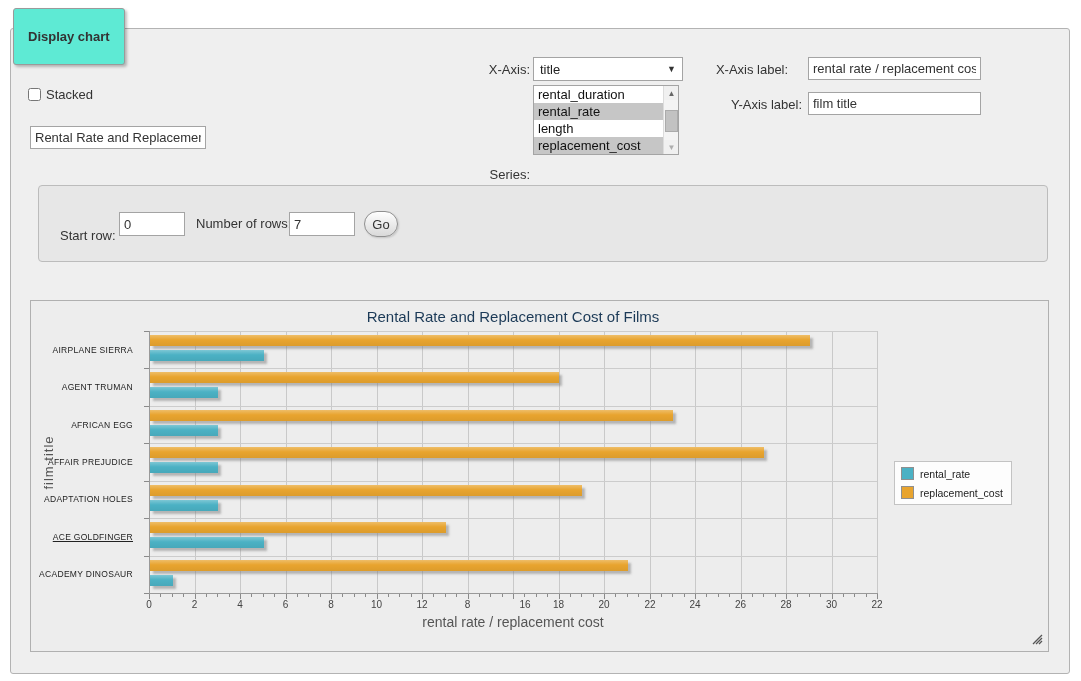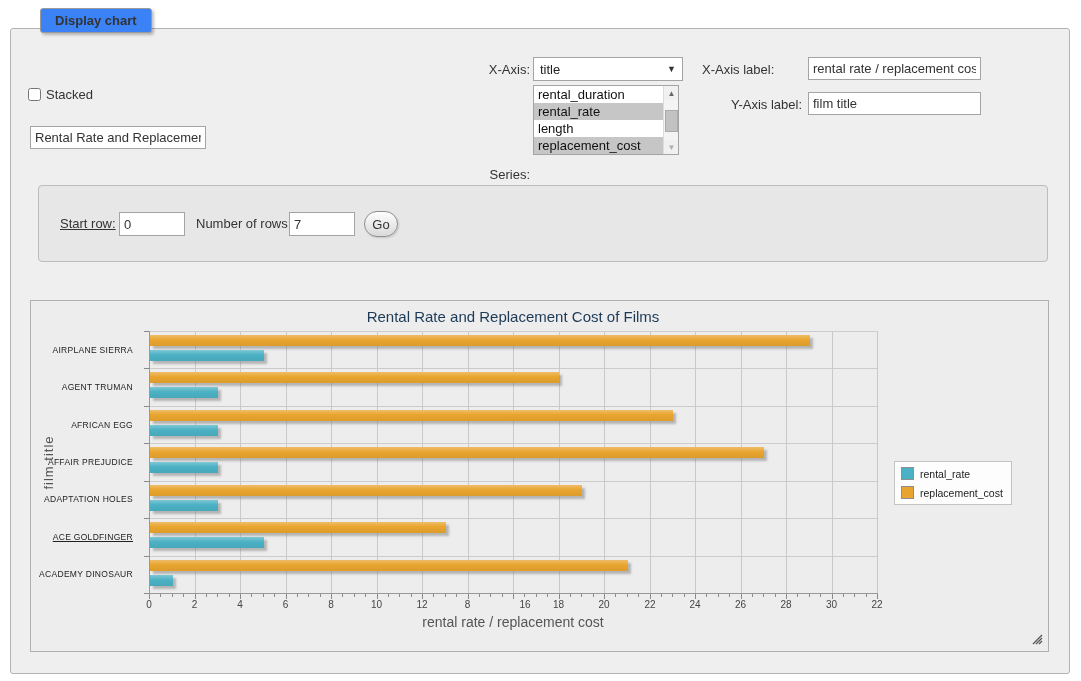--- a/index.html
+++ b/index.html
@@ -2,21 +2,21 @@
 <html><head>
 <meta charset="utf-8">
 <style>
   * { margin:0; padding:0; box-sizing:border-box; }
   html,body { background:#ffffff; font-family:"Liberation Sans", sans-serif; }
   #stage { position:relative; width:1081px; height:681px; overflow:hidden; background:#ffffff; color:#333; }
   .abs { position:absolute; }
 
   
   #fieldset { left:10px; top:28px; width:1060px; height:646px; background:#efefef; border:1px solid #b3b3b3; border-radius:3px; }
-  #fieldset-legend { left:40px; top:8px; background:#3b82f6; border:1px solid #9a9a9a; border-radius:3px; padding:4px 14px; font-weight:bold; font-size:13px; color:#333; box-shadow:2px 2px 3px rgba(0,0,0,0.25); z-index:5; }
+  #fieldset-legend { left:13px; top:8px; background:#5eead4; border:1px solid #9a9a9a; border-radius:3px; padding:20px 14px; font-weight:bold; font-size:13px; color:#333; box-shadow:2px 2px 3px rgba(0,0,0,0.25); z-index:5; }
 
   
   .lbl { font-size:13px; color:#333; white-space:nowrap; }
   .txt { border:1px solid #a4a4a4; background:#fff; font-size:13px; color:#333; padding:0 4px; font-family:"Liberation Sans", sans-serif; outline:none; }
   #chart-type-group { left:30px; top:57px; display:flex; align-items:center; gap:9px; }
   .radio-item { display:flex; align-items:center; gap:4px; font-size:13px; color:#333; cursor:default; }
   .radio-item input { width:13px; height:13px; }
   #stacked-row { left:28px; top:87px; display:flex; align-items:center; gap:5px; }
   #stacked-row input { width:13px; height:13px; }
   #chart-title-input { left:30px; top:126px; width:176px; height:23px; }
@@ -28,28 +28,28 @@
 
   #series-listbox { left:533px; top:85px; width:146px; height:70px; background:#fff; border:1px solid #a4a4a4; overflow:hidden; }
   .list-opt { height:17px; line-height:17px; font-size:13px; color:#111; padding-left:4px; white-space:nowrap; }
   .list-opt.sel { background:#c6c6c6; }
   #series-scrollbar { right:0; top:0; width:15px; height:68px; background:#f4f4f4; border-left:1px solid #dcdcdc; }
   .scroll-btn { position:absolute; left:0; width:15px; height:14px; background:#f0f0f0; display:flex; align-items:center; justify-content:center; font-size:8px; color:#666; }
   .scroll-btn.down { bottom:0; color:#adadad; }
   #scroll-thumb { position:absolute; left:1px; top:24px; width:13px; height:22px; background:#c2c2c2; border:1px solid #ababab; }
   #series-label-text { top:139px; left:430px; width:100px; text-align:right;margin-top:28px; }
 
-  #xlabel-field-label { top:62px; left:702px; width:100px; text-align:left; }
+  #xlabel-field-label { top:62px; left:702px; width:100px; text-align:center; }
   #x-axis-label-input { left:808px; top:57px; width:173px; height:23px; }
   #ylabel-field-label { top:97px; left:702px; width:100px; text-align:right; }
   #y-axis-label-input { left:808px; top:92px; width:173px; height:23px; }
 
   
   #rows-panel { left:38px; top:185px; width:1010px; height:77px; background:#e7e7e7; border:1px solid #bcbcbc; border-radius:4px; }
-  #start-row-label { left:60px; top:216px;text-decoration:underline; }
+  #start-row-label { left:60px; top:228px; }
   #start-row-input { left:119px; top:212px; width:66px; height:24px; }
   #num-rows-label { left:196px; top:216px; }
   #num-rows-input { left:289px; top:212px; width:66px; height:24px; }
   #go-button { left:364px; top:211px; width:34px; height:26px; border-radius:13px; border:1px solid #8f8f8f; background:linear-gradient(to bottom,#fefefe,#d9d9d9); font-size:13px; color:#333; font-family:"Liberation Sans", sans-serif; box-shadow:1px 1px 2px rgba(0,0,0,0.15); }
 
   
   #chart-box { left:30px; top:300px; width:1019px; height:352px; background:#ededed; border:1px solid #b0b0b0; }
   #chart-title { top:7px; left:118px; width:728px; text-align:center; font-size:15px; color:#1c3a57; }
   #plot-y-axis { left:118px; top:30px; width:1px; height:263px; background:#999; }
   #plot-x-axis { left:118px; top:292px; width:729px; height:1px; background:#999; }

